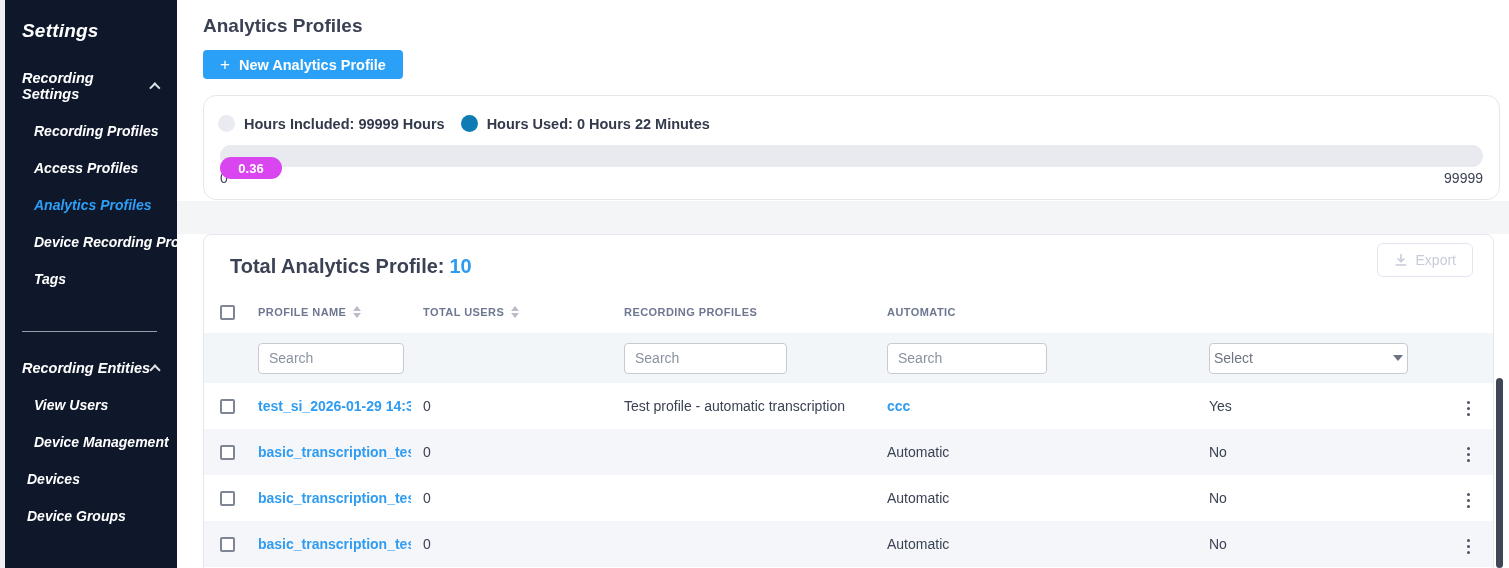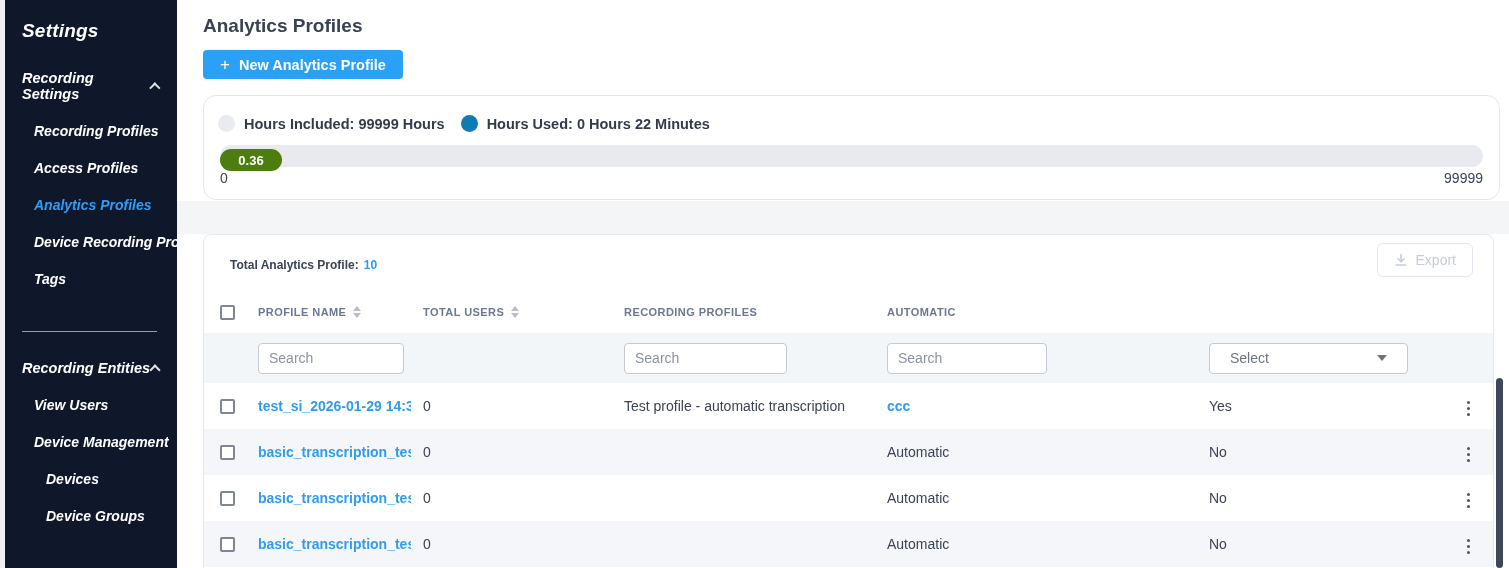--- a/index.html
+++ b/index.html
@@ -6,70 +6,70 @@
   html,body { width:1509px; height:568px; overflow:hidden; }
   body { font-family:"Liberation Sans", sans-serif; background:#fff; position:relative; }
 
   
   .sidebar{position:absolute;left:0;top:0;width:177px;height:568px;background:#0f172a;border-left:5px solid #eef0f2;color:#fff;font-style:italic;}
   .side-title{margin:20px 0 0 17px;font-size:19px;font-weight:700;letter-spacing:.2px;}
   .side-section{margin:28px 18px 0 17px;display:flex;justify-content:space-between;align-items:center;cursor:pointer;}
   .side-section span{font-size:14.5px;font-weight:700;}
   .chev{width:8px;height:8px;border-right:2px solid #dfe3e8;border-bottom:2px solid #dfe3e8;transform:rotate(-135deg);margin-top:4px;}
   .side-item{margin:21px 0 0 29px;font-size:14px;font-weight:700;cursor:pointer;white-space:nowrap;}
-  .side-item.lv2{margin-left:41px;}
+  .side-item.lv2{margin-left:22px;}
   .side-item.active{color:#2d9ff7;}
   .side-div{height:1px;background:#979dab;margin:44px 20px 0 17px;}
 
   
   .main{position:absolute;left:177px;top:0;right:0;bottom:0;background:#fff;overflow:hidden;}
   .page-title{position:absolute;left:26px;top:15px;font-size:19px;font-weight:700;color:#3a4152;}
   .new-btn{position:absolute;left:26px;top:50px;height:29px;padding:0 17px;border:none;border-radius:4px;
     background:#2aa0f6;color:#fff;font-family:inherit;font-size:14.5px;font-weight:700;display:flex;align-items:center;cursor:pointer;}
   .new-btn .plus{font-size:17px;font-weight:400;margin-right:9px;line-height:1;}
 
   
   .hours-card{position:absolute;left:26px;top:95px;width:1297px;height:105px;background:#fff;border:1px solid #e4e7ec;border-radius:13px;padding:10px 12px;}
   .legend{display:flex;align-items:center;margin:9px 0 0 2px;}
   .dot{width:17px;height:17px;border-radius:50%;flex:0 0 auto;}
   .dot.included{background:#e9ebf0;}
   .dot.used{background:#0e7cb3;}
   .legend-label{font-size:14.5px;font-weight:700;color:#333a4c;margin-left:9px;}
   .legend-item{display:flex;align-items:center;}
   .legend-item + .legend-item{margin-left:16px;}
   .track{margin:13px 4px 0 4px;height:22px;background:#e9eaef;border-radius:12px;position:relative;}
-  .pill{position:absolute;left:0;top:4px;height:22px;width:62px;background:#4d7c0f;border-radius:12px;color:#fff;
+  .pill{position:absolute;left:0;top:12px;height:22px;width:62px;background:#d946ef;border-radius:12px;color:#fff;
     font-size:13px;font-weight:700;display:flex;align-items:center;justify-content:center;}
   .range{display:flex;justify-content:space-between;margin:3px 4px 0 4px;font-size:14px;color:#3b4254;}
 
   .gap-band{position:absolute;left:0;top:201px;right:0;height:33px;background:#f3f5f7;}
 
   
   .table-card{position:absolute;left:26px;top:234px;width:1291px;height:360px;background:#fff;border:1px solid #e4e7ec;border-radius:8px;overflow:hidden;}
   .table-top{height:56px;padding:20px 20px 0 26px;position:relative;}
-  .total-label{font-size:12px;font-weight:700;color:#3b4254;}
+  .total-label{font-size:20px;font-weight:700;color:#3b4254;}
   .total-value{color:#2e9bf0;margin-left:5px;}
   .export-btn{position:absolute;right:20px;top:8px;height:34px;padding:0 16px;background:#fff;border:1px solid #e3e6ef;border-radius:6px;
     color:#c7ccdb;font-family:inherit;font-size:14px;font-weight:400;display:flex;align-items:center;gap:8px;cursor:default;}
 
   .grid{display:grid;grid-template-columns:42px 165px 201px 263px 322px 244px 1fr;align-items:center;}
   .cell{padding-left:12px;overflow:hidden;white-space:nowrap;}
   .cb-cell{padding-left:16px;}
   .thead{height:42px;}
   .th{font-size:11px;font-weight:700;letter-spacing:.04em;color:#6e7792;display:flex;align-items:center;}
   .sort{display:inline-flex;flex-direction:column;gap:2px;margin-left:7px;cursor:pointer;}
   .tri-up{width:0;height:0;border-left:4px solid transparent;border-right:4px solid transparent;border-bottom:5px solid #b9bdc9;}
   .tri-down{width:0;height:0;border-left:4px solid transparent;border-right:4px solid transparent;border-top:5px solid #b9bdc9;}
 
   .filters{height:50px;background:#f2f6f8;}
   .f-input{height:31px;border:1px solid #c6cad3;border-radius:4px;background:#fff;padding:0 10px;
     font-family:inherit;font-size:14px;color:#3b4254;}
   .f-input::placeholder{color:#8b929f;}
   .f-name{width:146px;} .f-rec{width:163px;} .f-desc{width:160px;}
-  .f-select{width:199px;height:31px;border:1px solid #c6cad3;border-radius:4px;background:#fff;padding:0 20px;
+  .f-select{width:199px;height:31px;border:1px solid #c6cad3;border-radius:4px;background:#fff;padding:0 4px;
     display:flex;align-items:center;justify-content:space-between;color:#6e7582;font-size:14px;cursor:pointer;}
   .caret{width:0;height:0;border-left:5px solid transparent;border-right:5px solid transparent;border-top:6px solid #6b7280;}
 
   .trow{height:46px;font-size:14px;color:#3b4254;}
   .trow.alt{background:#f5f6f9;}
   .link{color:#2f9cf1;font-weight:700;cursor:pointer;}
   input[type=checkbox]{appearance:none;-webkit-appearance:none;width:15px;height:15px;border:2px solid #7e8696;border-radius:2px;background:#fff;cursor:pointer;display:block;}
   .kebab{display:inline-flex;flex-direction:column;gap:3px;padding:6px;margin-left:8px;cursor:pointer;}
   .kebab i{width:3px;height:3px;background:#4a5263;border-radius:50%;}
 

